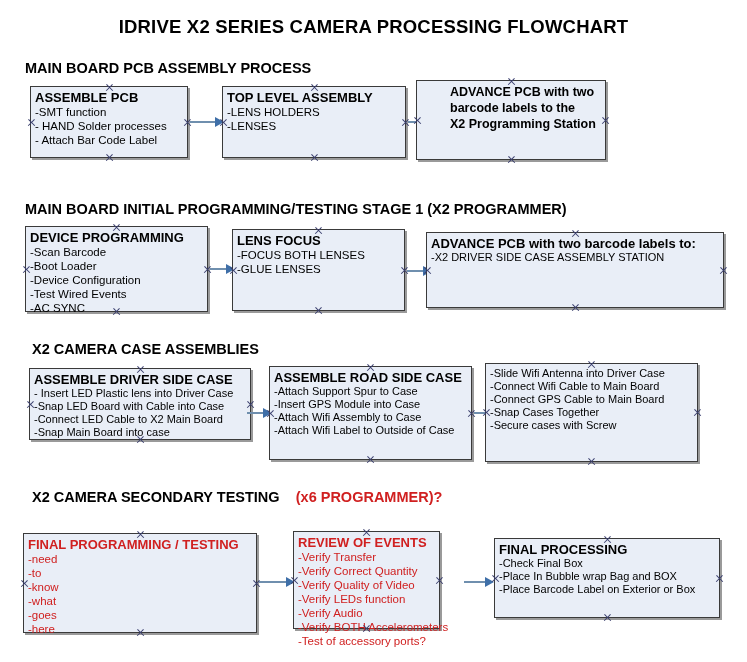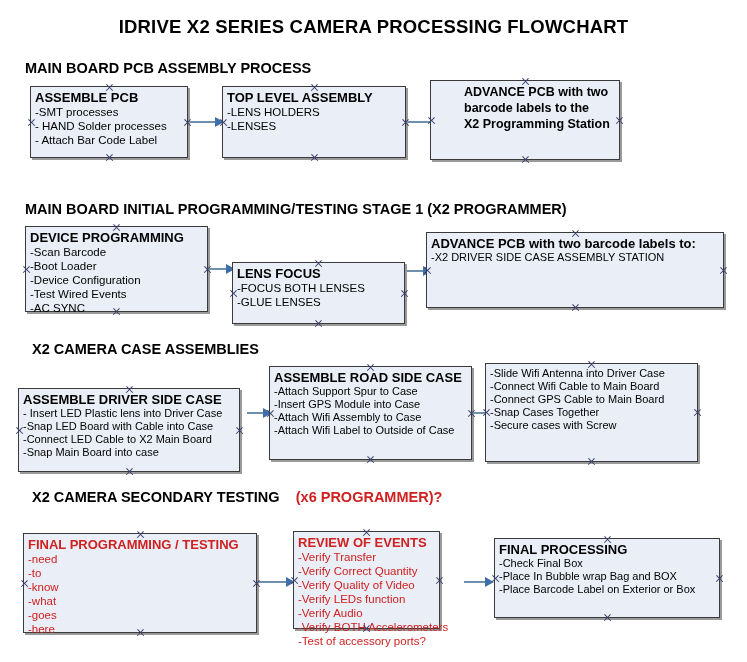--- a/index.html
+++ b/index.html
@@ -127,21 +127,21 @@
 <div id="canvas">
 
   <div class="main-title">IDRIVE X2  SERIES CAMERA PROCESSING FLOWCHART</div>
 
   <div class="section-title" style="left:25px; top:60px;">
     <span>MAIN BOARD PCB ASSEMBLY PROCESS</span>
   </div>
 
   <div class="fbox" style="left:30px; top:86px; width:158px; height:72px;">
     <div class="bx-title">ASSEMBLE PCB</div>
-    <div class="bx-line">-SMT processes</div>
+    <div class="bx-line">-SMT function</div>
     <div class="bx-line">- HAND Solder processes</div>
     <div class="bx-line">- Attach Bar Code Label</div>
     <span class="handle" style="left:50%; top:0;"></span>
     <span class="handle" style="left:50%; top:100%;"></span>
     <span class="handle" style="left:0; top:50%;"></span>
     <span class="handle" style="left:100%; top:50%;"></span>
   </div>
 
   <div class="conn" style="left:190px; top:121px; width:26px;"></div>
 
@@ -150,21 +150,21 @@
     <div class="bx-line">-LENS HOLDERS</div>
     <div class="bx-line">-LENSES</div>
     <span class="handle" style="left:50%; top:0;"></span>
     <span class="handle" style="left:50%; top:100%;"></span>
     <span class="handle" style="left:0; top:50%;"></span>
     <span class="handle" style="left:100%; top:50%;"></span>
   </div>
 
   <div class="conn" style="left:408px; top:121px; width:25px;"></div>
 
-  <div class="fbox allbold" style="left:430px; top:80px; width:190px; height:80px;padding-left:33px;">
+  <div class="fbox allbold" style="left:416px; top:80px; width:190px; height:80px;padding-left:33px;">
     <div class="bx-line">ADVANCE PCB with two</div>
     <div class="bx-line">barcode labels to the</div>
     <div class="bx-line"> X2 Programming Station</div>
     <span class="handle" style="left:50%; top:0;"></span>
     <span class="handle" style="left:50%; top:100%;"></span>
     <span class="handle" style="left:0; top:50%;"></span>
     <span class="handle" style="left:100%; top:50%;"></span>
   </div>
 
   <div class="section-title" style="left:25px; top:201px;">
@@ -179,21 +179,21 @@
     <div class="bx-line">-Test Wired Events</div>
     <div class="bx-line">-AC SYNC</div>
     <span class="handle" style="left:50%; top:0;"></span>
     <span class="handle" style="left:50%; top:100%;"></span>
     <span class="handle" style="left:0; top:50%;"></span>
     <span class="handle" style="left:100%; top:50%;"></span>
   </div>
 
   <div class="conn" style="left:210px; top:268px; width:17px;"></div>
 
-  <div class="fbox" style="left:232px; top:229px; width:173px; height:62px;margin-top:33px;">
+  <div class="fbox" style="left:232px; top:229px; width:173px; height:82px;">
     <div class="bx-title">LENS FOCUS</div>
     <div class="bx-line">-FOCUS BOTH LENSES</div>
     <div class="bx-line">-GLUE LENSES</div>
     <span class="handle" style="left:50%; top:0;"></span>
     <span class="handle" style="left:50%; top:100%;"></span>
     <span class="handle" style="left:0; top:50%;"></span>
     <span class="handle" style="left:100%; top:50%;"></span>
   </div>
 
   <div class="conn" style="left:407px; top:270px; width:17px;"></div>
@@ -204,21 +204,21 @@
     <span class="handle" style="left:50%; top:0;"></span>
     <span class="handle" style="left:50%; top:100%;"></span>
     <span class="handle" style="left:0; top:50%;"></span>
     <span class="handle" style="left:100%; top:50%;"></span>
   </div>
 
   <div class="section-title" style="left:32px; top:341px;">
     <span>X2 CAMERA CASE ASSEMBLIES</span>
   </div>
 
-  <div class="fbox smalltext" style="left:18px; top:368px; width:222px; height:84px;margin-top:20px;">
+  <div class="fbox smalltext" style="left:29px; top:368px; width:222px; height:72px;">
     <div class="bx-title">ASSEMBLE DRIVER SIDE CASE</div>
     <div class="bx-line">- Insert LED Plastic lens into Driver Case</div>
     <div class="bx-line">-Snap LED Board with Cable into Case</div>
     <div class="bx-line">-Connect LED Cable to X2 Main Board</div>
     <div class="bx-line">-Snap Main Board into case</div>
     <span class="handle" style="left:50%; top:0;"></span>
     <span class="handle" style="left:50%; top:100%;"></span>
     <span class="handle" style="left:0; top:50%;"></span>
     <span class="handle" style="left:100%; top:50%;"></span>
   </div>

